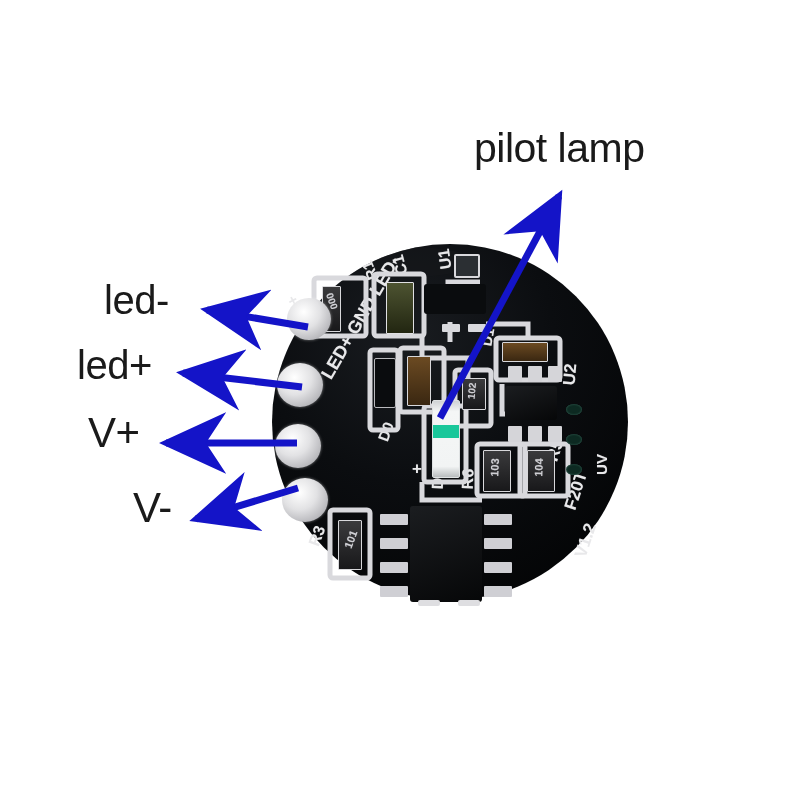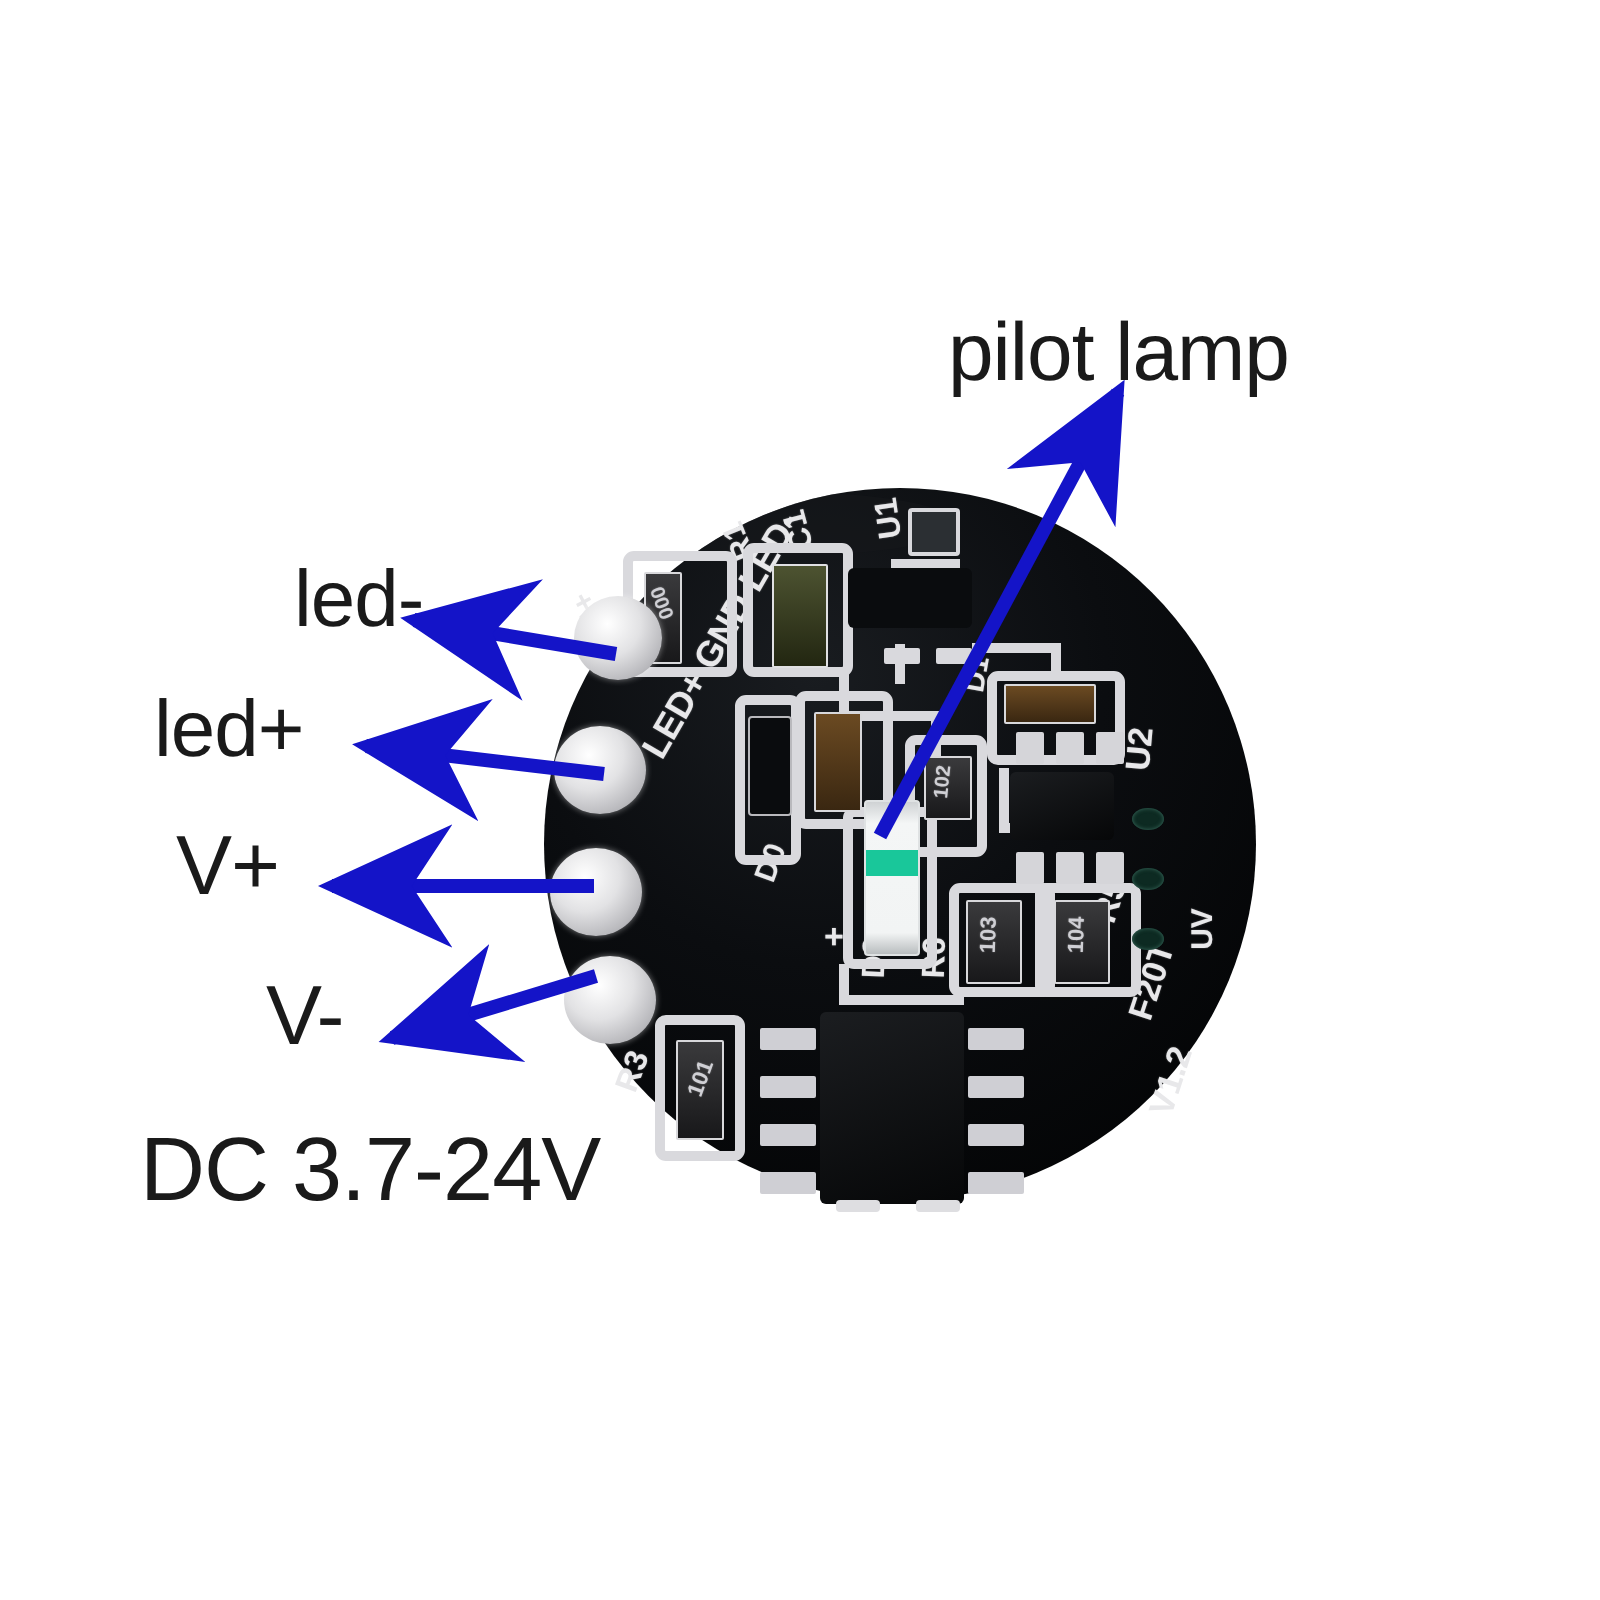--- a/index.html
+++ b/index.html
@@ -3,26 +3,26 @@
 <meta charset="utf-8">
 <style>
   html,body{margin:0;padding:0;background:#ffffff;}
   body{width:800px;height:800px;overflow:hidden;
        font-family:"Liberation Sans","DejaVu Sans",sans-serif;}
   #stage{position:relative;width:800px;height:800px;background:#ffffff;}
 
   
   .label{position:absolute;color:#1a1a1a;font-weight:400;white-space:nowrap;
          letter-spacing:-0.5px;line-height:1;}
-  #lbl-led-minus{left:104px;top:280px;font-size:40px;margin-left:43px;}
+  #lbl-led-minus{left:104px;top:280px;font-size:40px;}
   #lbl-led-plus {left:77px; top:345px;font-size:40px;text-align:center;}
   #lbl-vplus    {left:88px; top:412px;font-size:42px;}
   #lbl-vminus   {left:133px;top:487px;font-size:42px;}
   #lbl-dc       {left:70px; top:562px;font-size:45px;}
-  #lbl-pilot    {left:474px;top:128px;font-size:41px;margin-top:28px;}
+  #lbl-pilot    {left:474px;top:128px;font-size:41px;}
 
   
   #arrows{position:absolute;left:0;top:0;width:800px;height:800px;}
 
   
   #pcb-wrap{position:absolute;left:272px;top:238px;width:368px;height:376px;}
   #pcb{position:absolute;left:0;top:0;width:368px;height:376px;}
 
   .silk{position:absolute;color:#e8e8ea;font-weight:700;line-height:1;
         white-space:nowrap;text-shadow:0 0 1px rgba(255,255,255,.35);}
@@ -188,15 +188,14 @@
       <line x1="298" y1="488" x2="196" y2="519"></line>
       <line x1="440" y1="418" x2="559" y2="196"></line>
     </g>
   </svg>
 
   <div class="label" id="lbl-led-minus">led-</div>
   <div class="label" id="lbl-led-plus">led+</div>
   <div class="label" id="lbl-vplus">V+</div>
   <div class="label" id="lbl-vminus">V-</div>
   <div class="label" id="lbl-pilot">pilot lamp</div>
-  <div class="label" id="lbl-dc">DC 3.7-24V</div>
 
 </div>
 
 </body></html>

